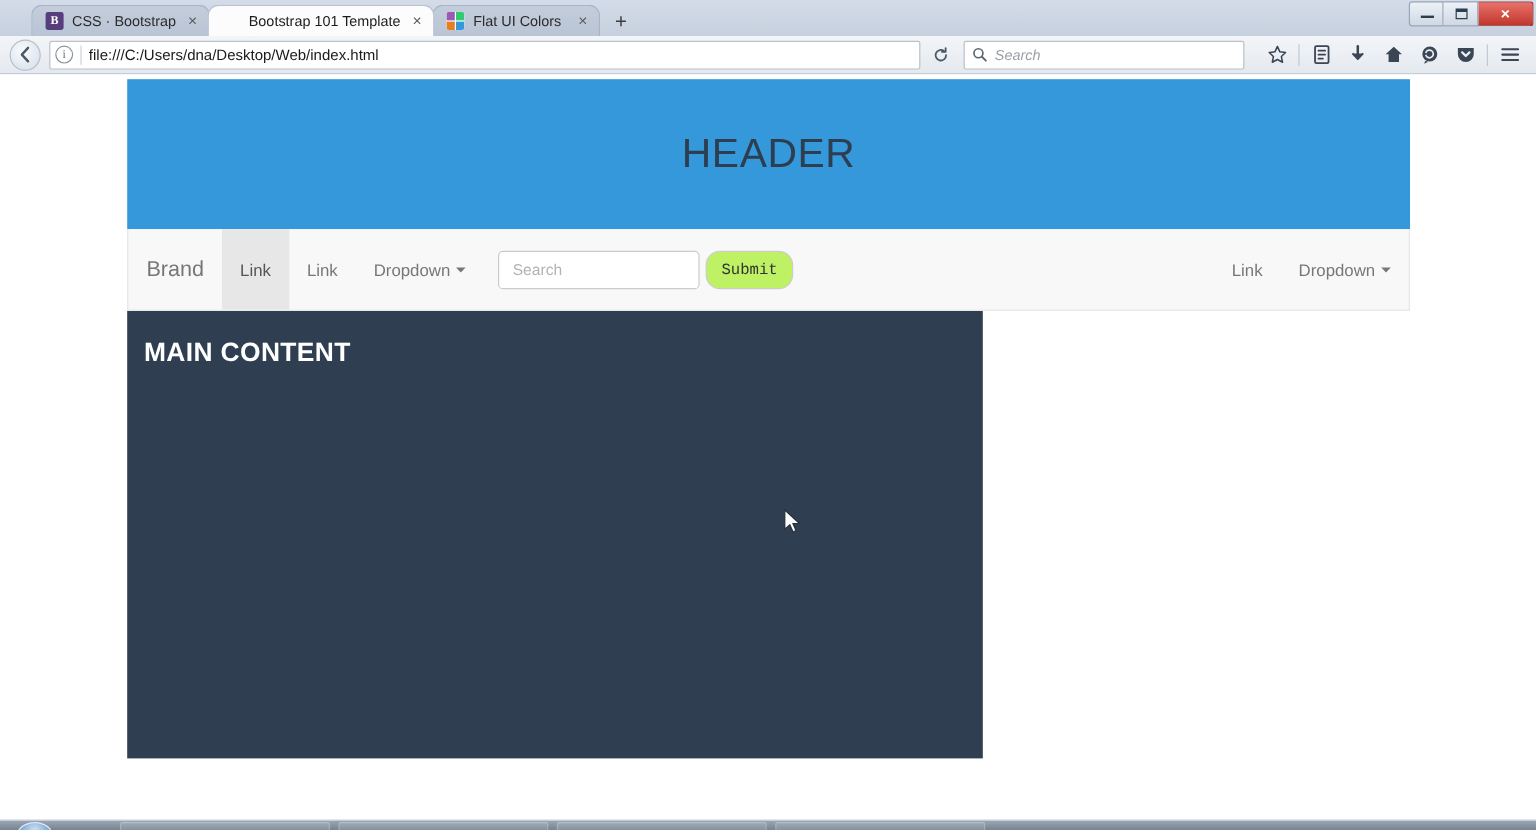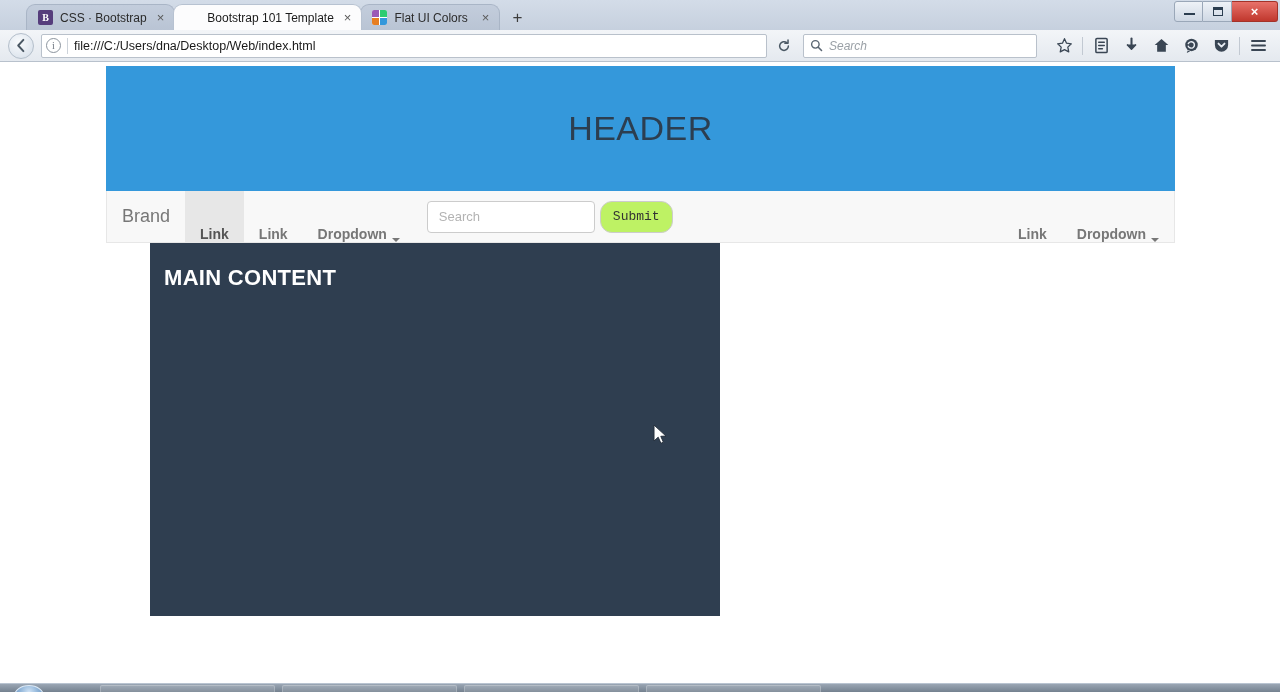--- a/index.html
+++ b/index.html
@@ -287,44 +287,43 @@
     justify-content: center;
   }
   .site-header h1 {
     font-size: 34px;
     font-weight: normal;
     color: #2c3e50;
     letter-spacing: 0.5px;
   }
 
   .bs-navbar {
-    height: 52px;
+    height: 68px;
     background: #f8f8f8;
     border: 1px solid #e7e7e7;
     border-top: none;
     display: flex;
     align-items: stretch;
     position: relative;
   }
 
   .nav-brand {
     display: flex; align-items: center;
     padding: 0 15px;
     font-size: 18px;
     color: #777777;
     cursor: default;
   }
 
   .nav-link {
-    display: flex; align-items: flex-end;
+    display: flex; align-items: center;
     padding: 0 15px;
     font-size: 14px;
     color: #777777;
     cursor: default;
-    font-weight: bold;
   }
   .nav-link.active {
     background: #e7e7e7;
     color: #555555;
   }
   .caret {
     display: inline-block;
     margin-left: 5px;
     width: 0; height: 0;
     border-left: 4px solid transparent;
@@ -368,24 +367,23 @@
     display: flex;
     align-items: stretch;
   }
 
   .page-body {
     display: flex;
     height: 373px;
   }
 
   .main-content {
-    width: 570px;
+    width: 713px;
     background: #2f3e50;
     padding: 22px 0 0 14px;
-    margin-left: 44px;
   }
   .main-content h2 {
     font-size: 22px;
     font-weight: bold;
     color: #ffffff;
     letter-spacing: 0.3px;
   }
 
   .sidebar {
     flex: 1 1 auto;

